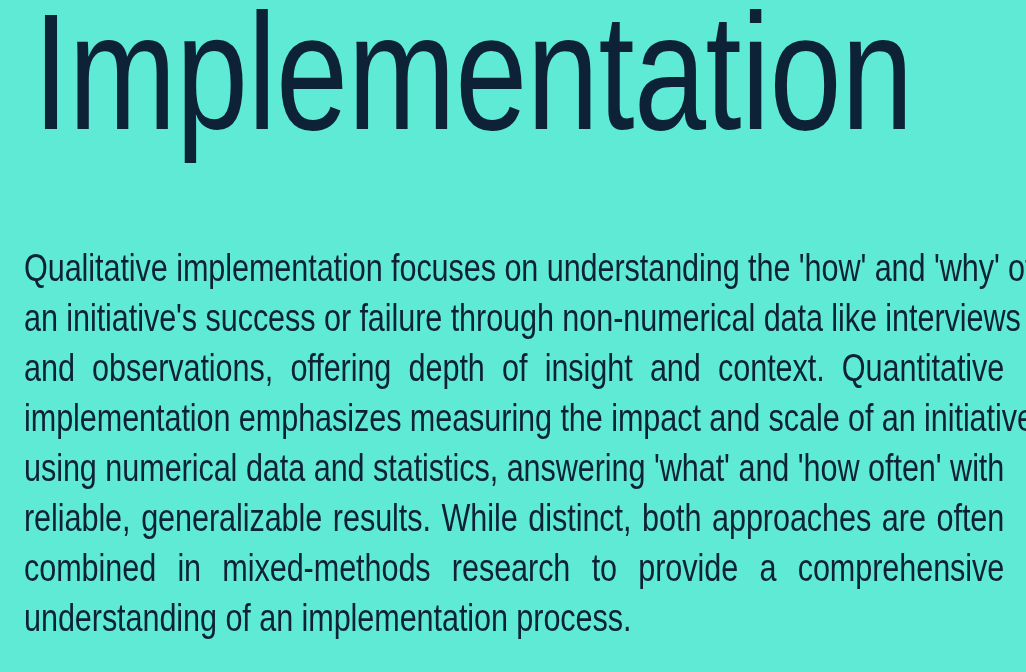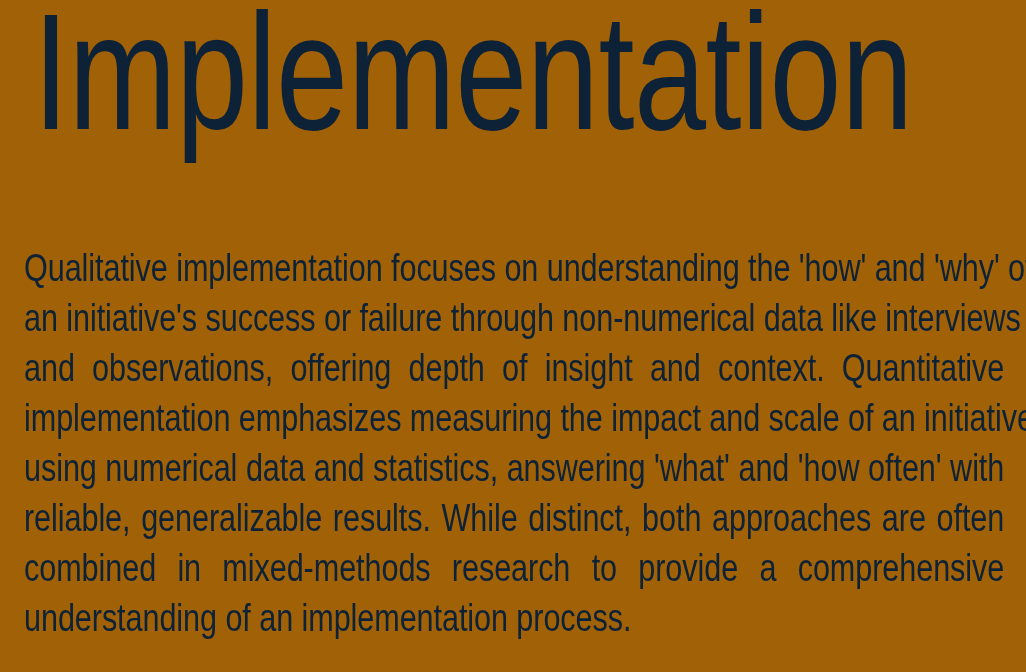--- a/index.html
+++ b/index.html
@@ -14,21 +14,21 @@
     height: 672px;
     overflow: hidden;
     font-family: "Liberation Sans", "DejaVu Sans", sans-serif;
     -webkit-font-smoothing: antialiased;
   }
 
   .slide {
     position: relative;
     width: 1026px;
     height: 672px;
-    background: #a16207;
+    background: #5eead4;
     box-sizing: border-box;
   }
 
   
   .title-wrap {
     position: absolute;
     left: 0px;
     top: 0px;
     width: 1026px;
     height: 200px;

